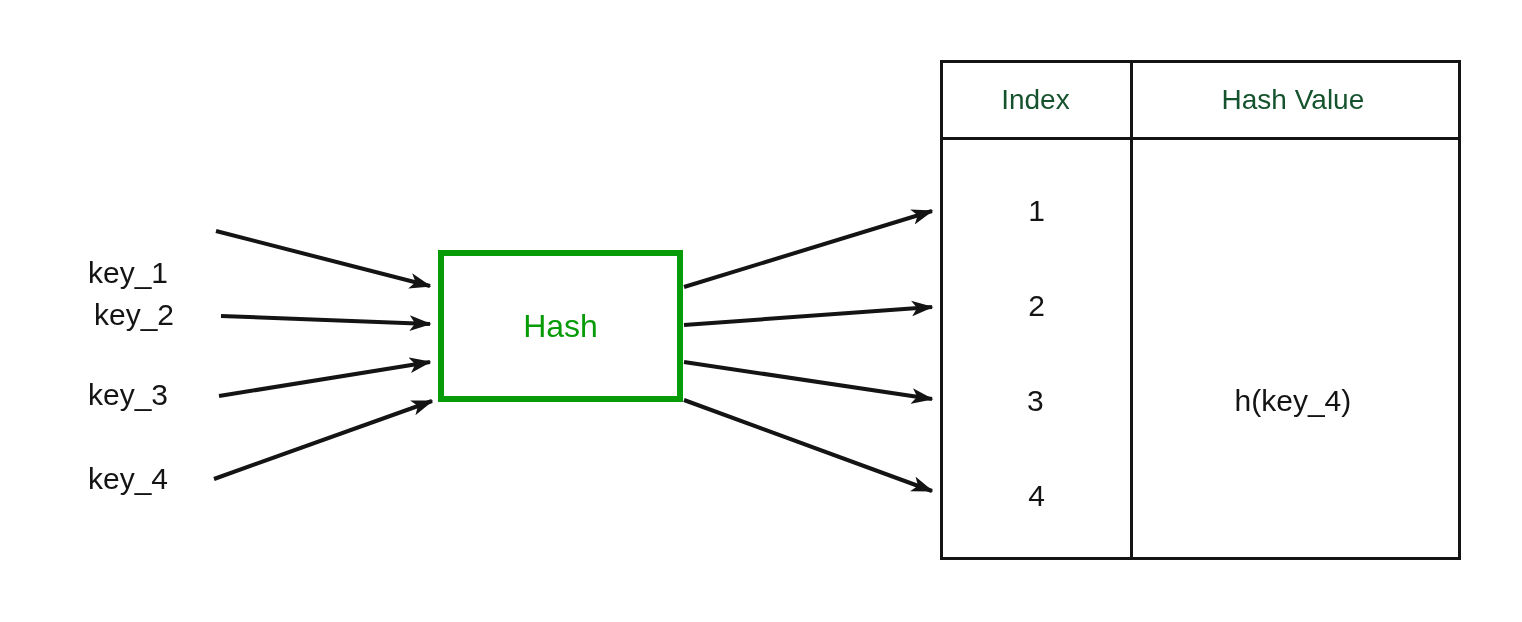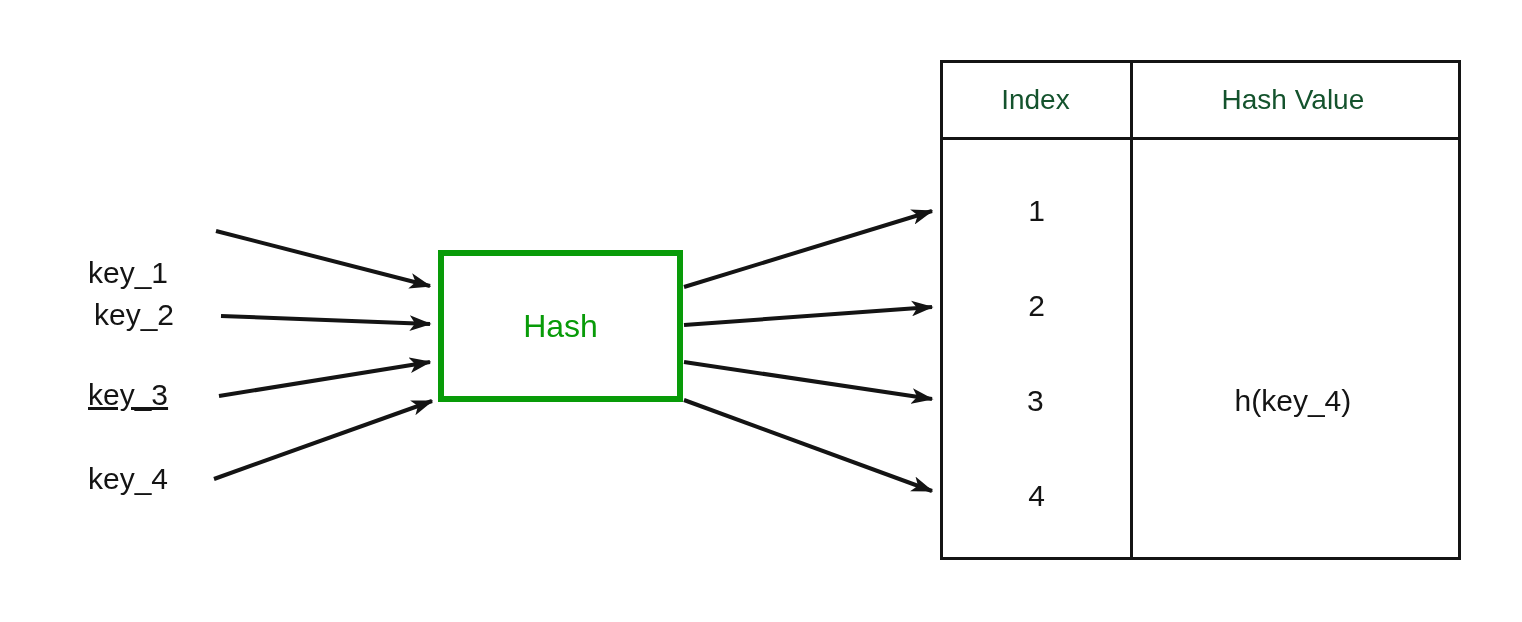--- a/index.html
+++ b/index.html
@@ -18,21 +18,21 @@
   .key-label {
     position: absolute;
     left: 88px;
     width: 100px;
     font-size: 30px;
     color: #141414;
     white-space: nowrap;
   }
   .key-label.k1 { top: 220px; margin-top: 36px; }
   .key-label.k2 { top: 298px; margin-left: 6px; }
-  .key-label.k3 { top: 378px; text-decoration: underline; }
+  .key-label.k3 { top: 378px; }
   .key-label.k4 { top: 462px; }
 
   
   .arrows {
     position: absolute;
     left: 0; top: 0;
     width: 1522px;
     height: 622px;
   }
   .arrows line { stroke: #141414; stroke-width: 4; }

